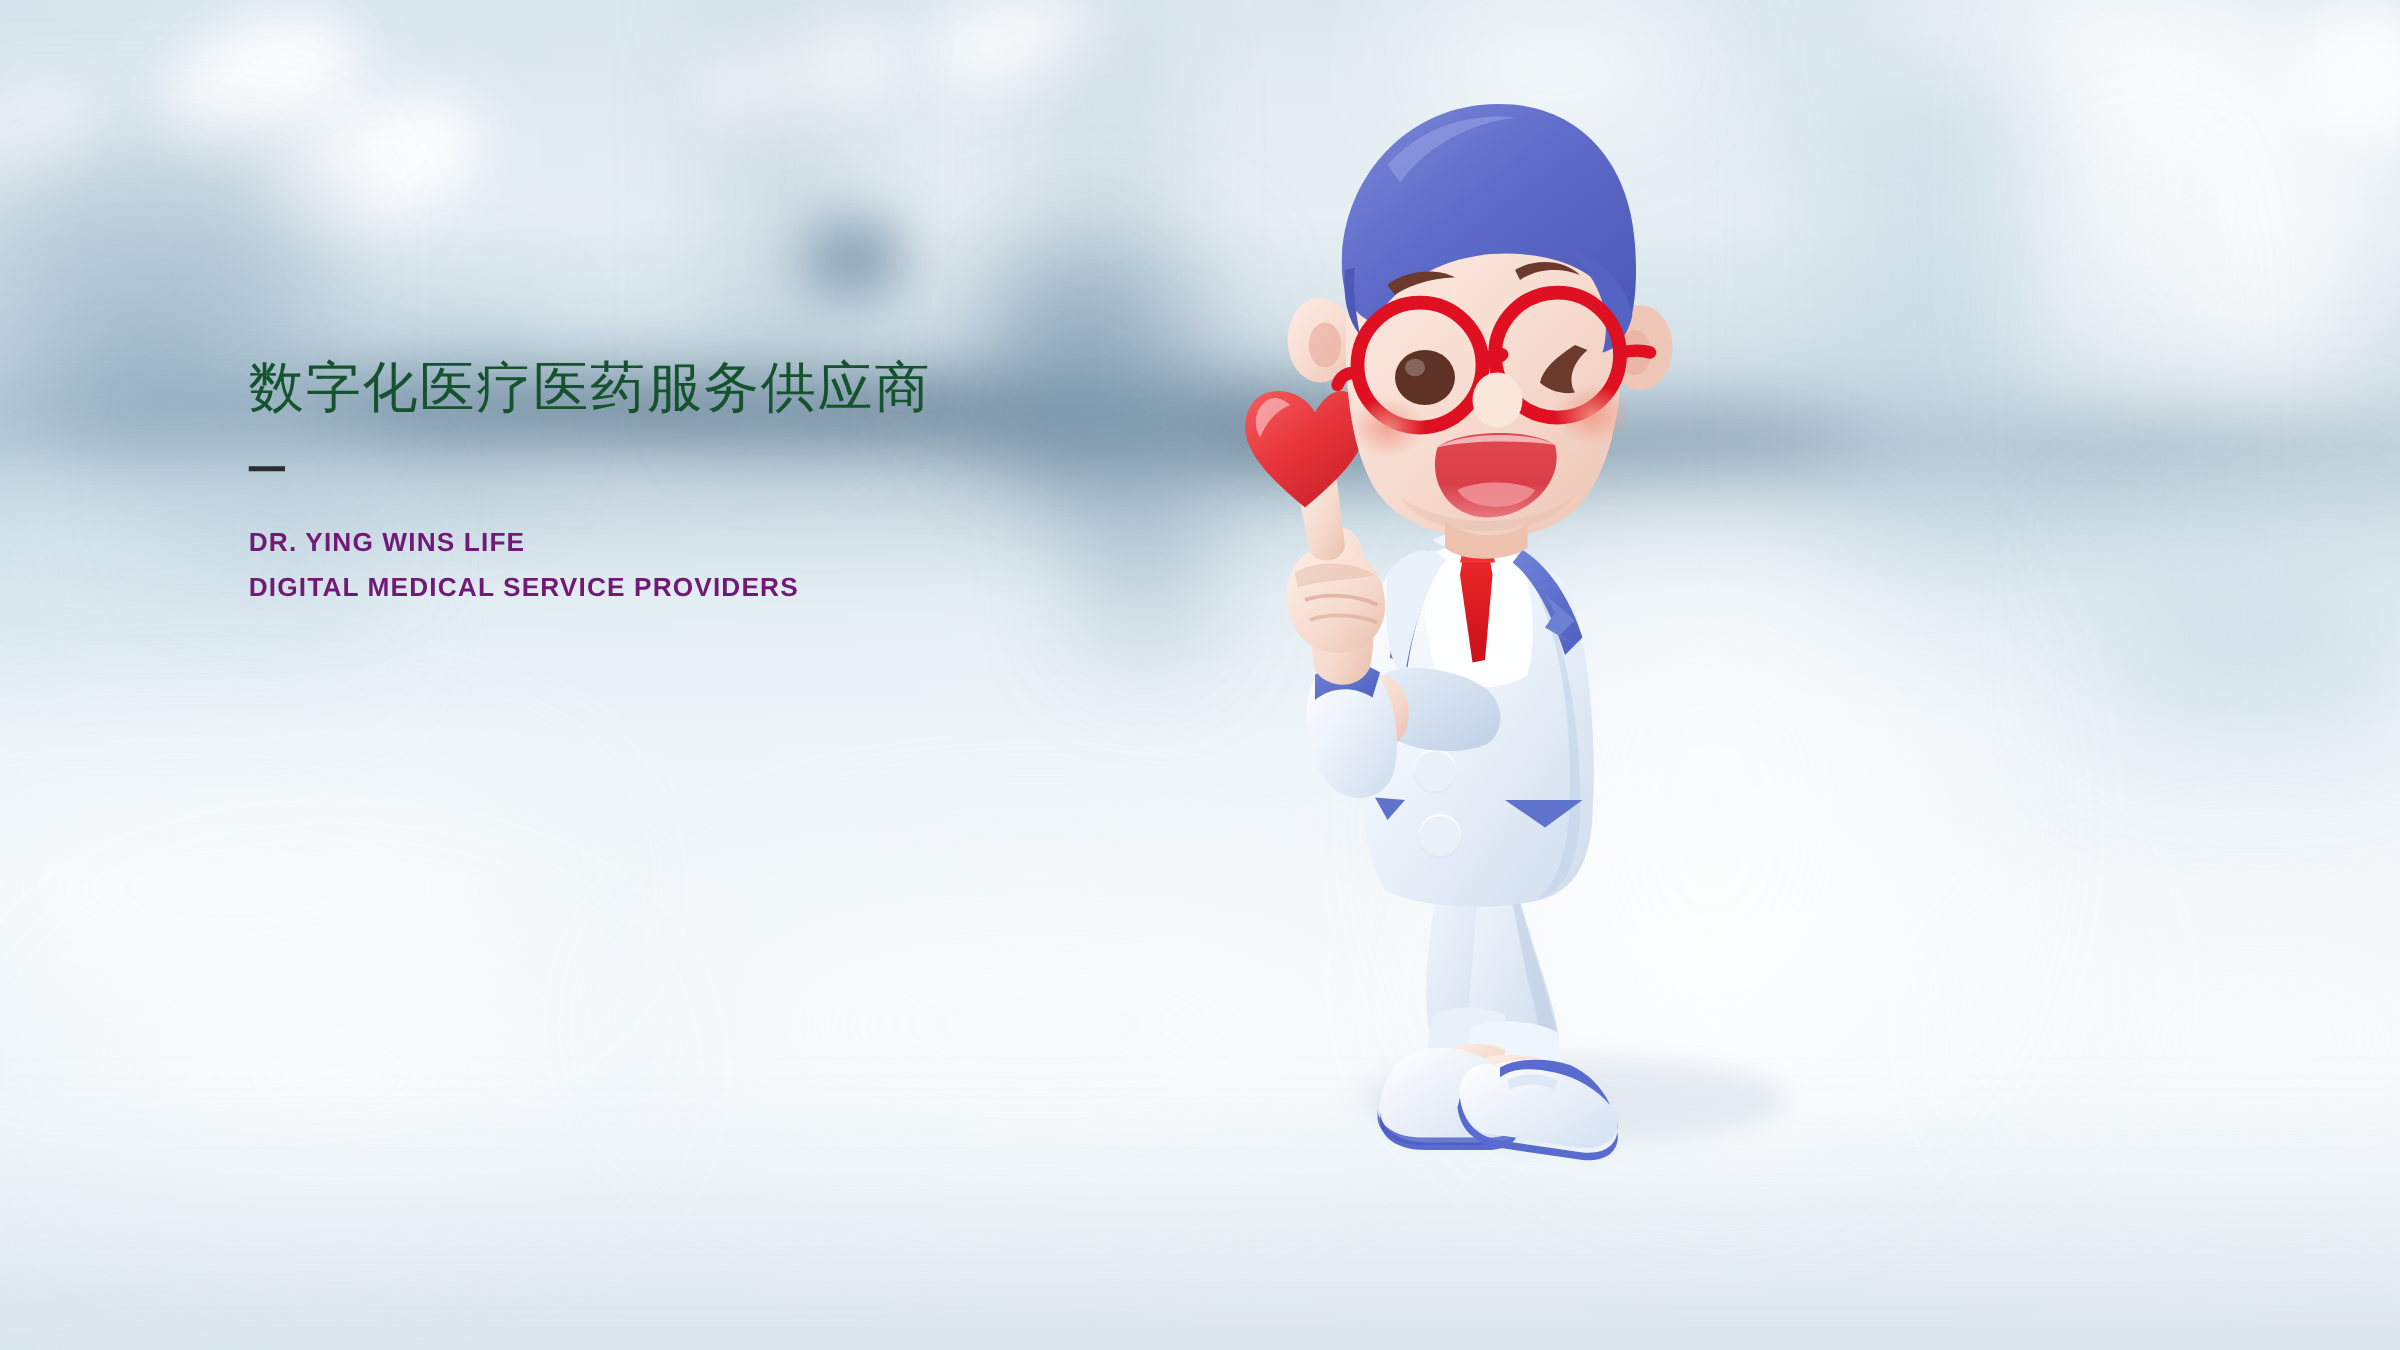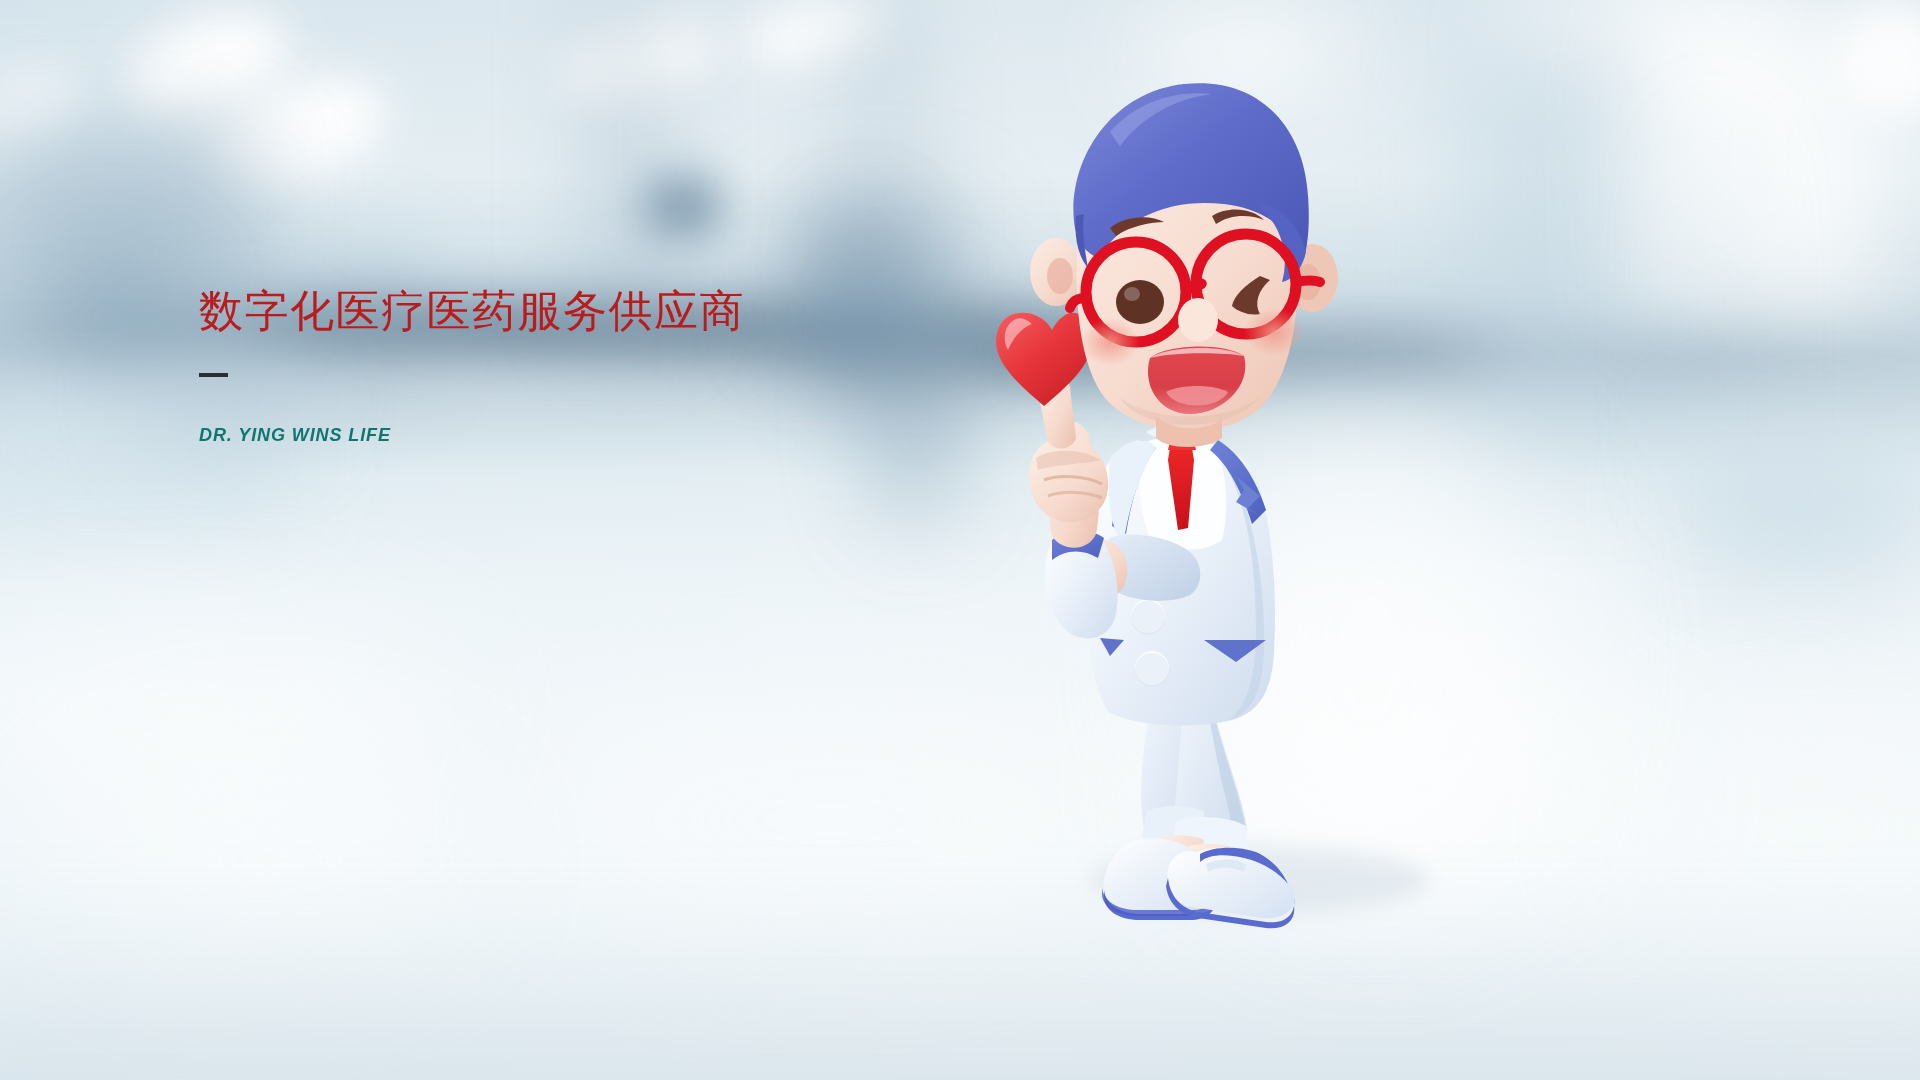--- a/index.html
+++ b/index.html
@@ -62,45 +62,44 @@
     position:absolute;
     filter:blur(26px);
     pointer-events:none;
   }
 
   
   .copy { position:absolute; left:199px; top:289px; z-index:40; }
   .h-sub {
     font-size:44px;
     line-height:1;
-    color:#b91c1c;
+    color:#14532d;
     letter-spacing:1.5px;
     font-weight:400;
     white-space:nowrap;
   }
   .h-main {
     margin-top:26px;
     font-size:62px;
     line-height:1;
     color:#e60012;
     font-weight:700;
     letter-spacing:9px;
     white-space:nowrap;
   }
   .rule {
     margin-top:40px;
     width:29px; height:4px;
     background:#2a2e33;
   }
   .eng {
     margin-top:40px;
-    font-size:18px;
+    font-size:21px;
     line-height:36px;
-    color:#0f766e;
-    font-style:italic;
+    color:#701a75;
     font-weight:700;
     letter-spacing:.9px;
     white-space:nowrap;
   }
 
   
   .mascot {
     position:absolute;
     left:960px; top:40px;
     width:700px; height:1000px;
@@ -159,20 +158,21 @@
     <div class="blob xsoft" style="left:1150px;top:660px;width:520px;height:260px;background:#ffffff;opacity:.45;"></div>
     <div class="blob xsoft" style="left:1180px;top:420px;width:380px;height:480px;background:#ffffff;opacity:.65;"></div>
     <div class="blob xsoft" style="left:1600px;top:720px;width:420px;height:220px;background:#ffffff;opacity:.3;"></div>
     <div class="blob xsoft" style="left:-120px;top:1000px;width:2200px;height:220px;background:#cddbe4;opacity:.55;border-radius:0;"></div>
   </div>
 
   <div class="copy">
     <div class="h-sub">数字化医疗医药服务供应商</div>
     <div class="rule"></div>
     <div class="eng">DR. YING WINS LIFE</div>
+    <div class="eng" style="margin-top:0">DIGITAL MEDICAL SERVICE PROVIDERS</div>
   </div>
 
   <div class="mascot">
     <svg viewBox="0 0 700 1000" xmlns="http://www.w3.org/2000/svg">
       <defs>
         <linearGradient id="gHair" x1="0" y1="0" x2="1" y2="1">
           <stop offset="0%" stop-color="#7d89d8"></stop>
           <stop offset="45%" stop-color="#5f6cca"></stop>
           <stop offset="100%" stop-color="#4b57b4"></stop>
         </linearGradient>

